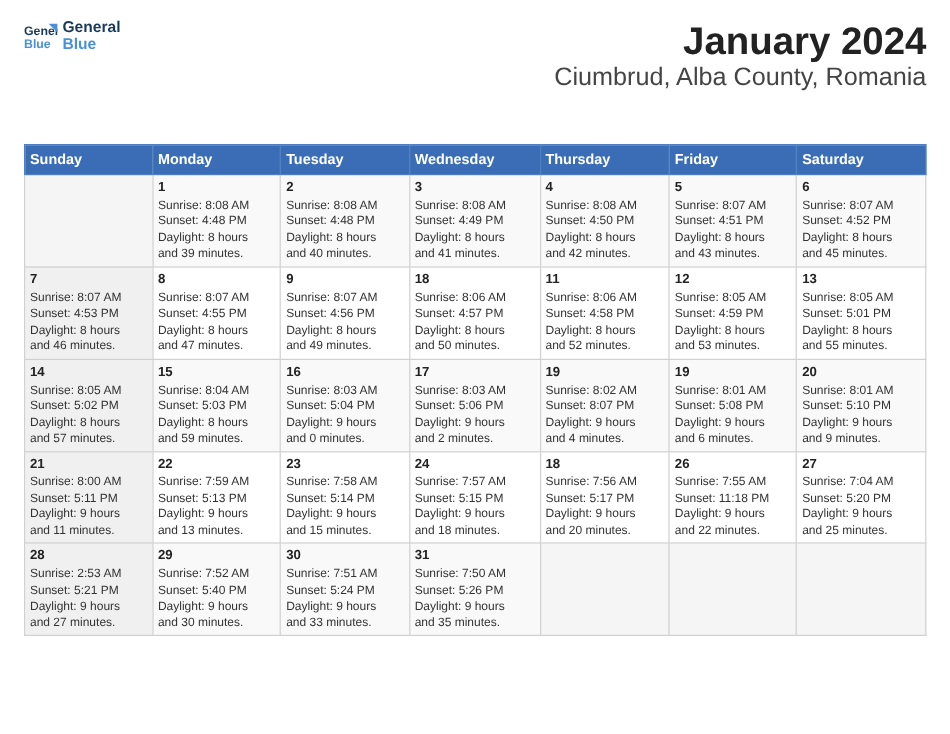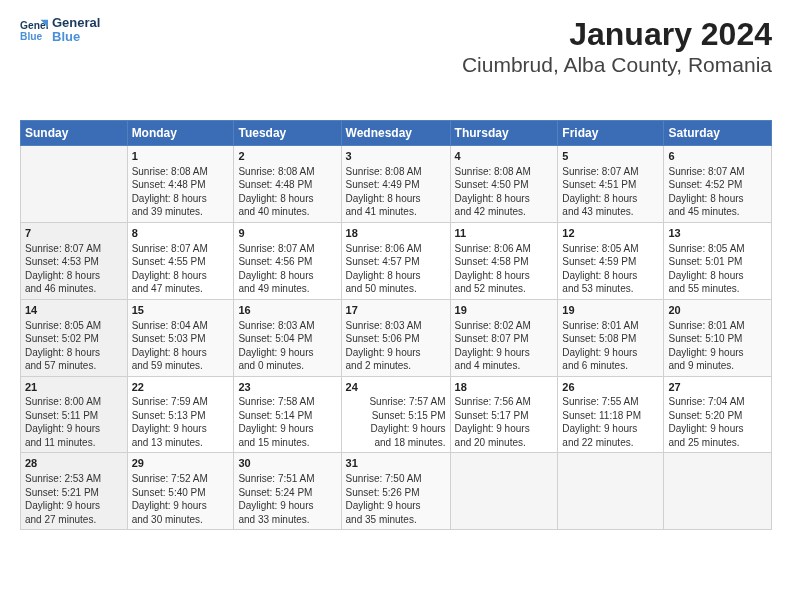--- a/index.html
+++ b/index.html
@@ -289,21 +289,21 @@
           </td>
           <td>
             <span class="day-num">23</span>
             <div class="day-info" style="white-space: pre-line;">Sunrise: 7:58 AM
 Sunset: 5:14 PM
 Daylight: 9 hours
 and 15 minutes.</div>
           </td>
           <td>
             <span class="day-num">24</span>
-            <div class="day-info" style="white-space: pre-line; text-align: right;">Sunrise: 7:57 AM
+            <div class="day-info" style="white-space: pre-line;">Sunrise: 7:57 AM
 Sunset: 5:15 PM
 Daylight: 9 hours
 and 18 minutes.</div>
           </td>
           <td>
             <span class="day-num">18</span>
             <div class="day-info" style="white-space: pre-line;">Sunrise: 7:56 AM
 Sunset: 5:17 PM
 Daylight: 9 hours
 and 20 minutes.</div>

